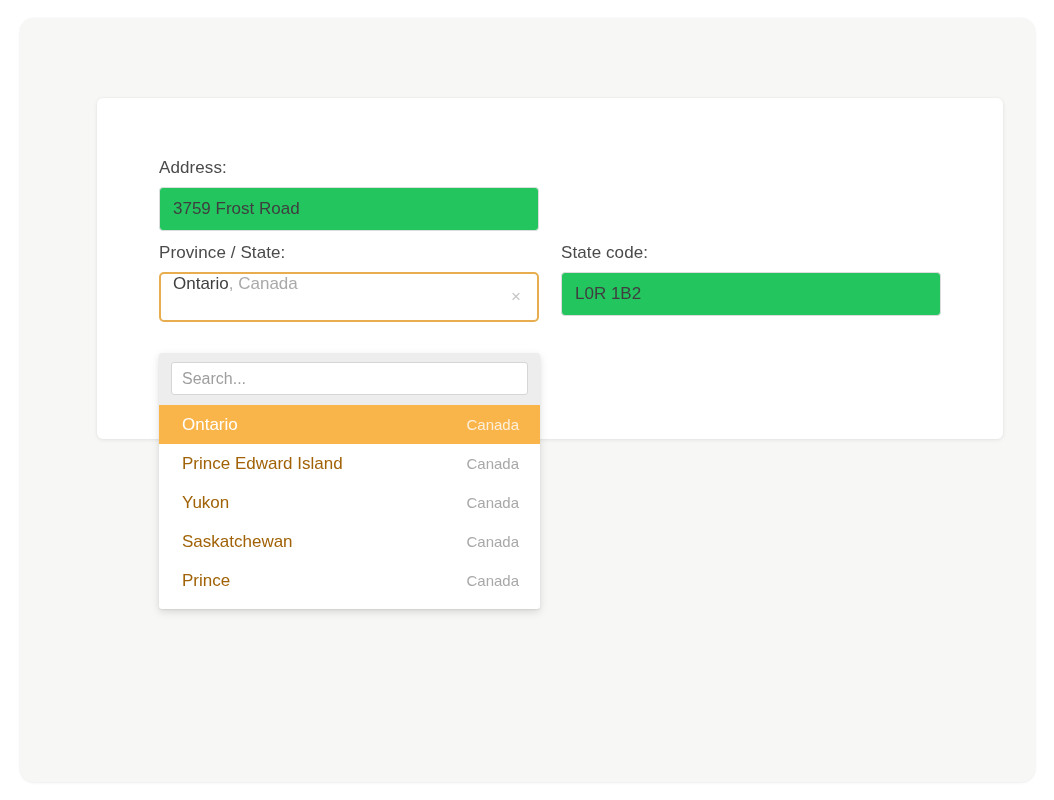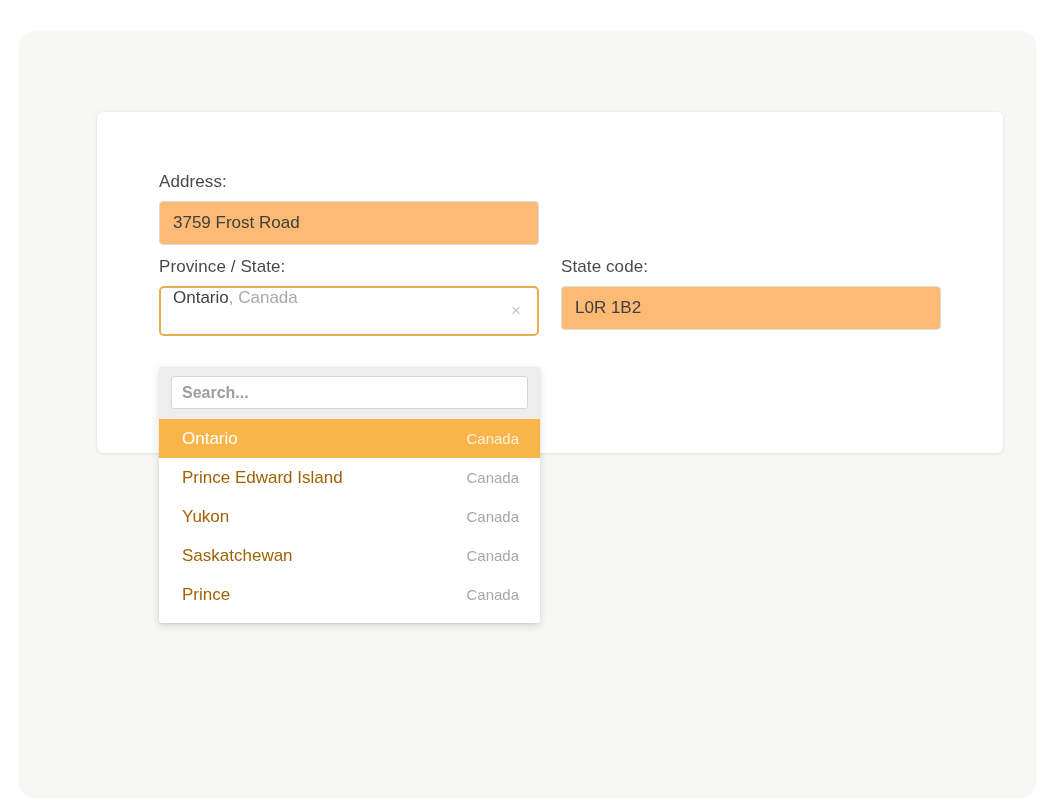--- a/index.html
+++ b/index.html
@@ -10,21 +10,21 @@
     height: 800px;
     background: #ffffff;
     font-family: "Liberation Sans", sans-serif;
     -webkit-font-smoothing: antialiased;
   }
 
   
   .page-shell {
     position: absolute;
     left: 20px;
-    top: 32px;
+    top: 18px;
     width: 1015px;
     height: 764px;
     background: #f7f7f5;
     border-radius: 14px;
     box-shadow: 0 1px 3px rgba(0,0,0,0.06), 0 0 0 1px rgba(0,0,0,0.015);
   }
 
   
   .form-card {
     position: absolute;
@@ -61,21 +61,21 @@
     line-height: 20px;
     margin-bottom: 9px;
     letter-spacing: 0.1px;
   }
 
   .text-input {
     width: 380px;
     height: 44px;
     border: 1px solid #dcdcdc;
     border-radius: 4px;
-    background: #fdba74;
+    background: #22c55e;
     display: flex;
     align-items: center;
     padding: 12px 13px;
     font-size: 17px;
     color: #3f3f3f;
   }
 
   
   .select-control {
     width: 380px;
@@ -132,21 +132,20 @@
     width: 100%;
     height: 33px;
     border: 1px solid #d6d6d6;
     border-radius: 3px;
     background: #ffffff;
     font-size: 16px;
     color: #3f3f3f;
     padding: 0 10px;
     outline: none;
     font-family: "Liberation Sans", sans-serif;
-    font-weight: bold;
   }
   .dropdown-search::placeholder { color: #9e9e9e; }
 
   .option-list { list-style: none; margin: 0; padding: 0; }
 
   .option-item {
     height: 39px;
     display: flex;
     align-items: center;
     justify-content: space-between;

